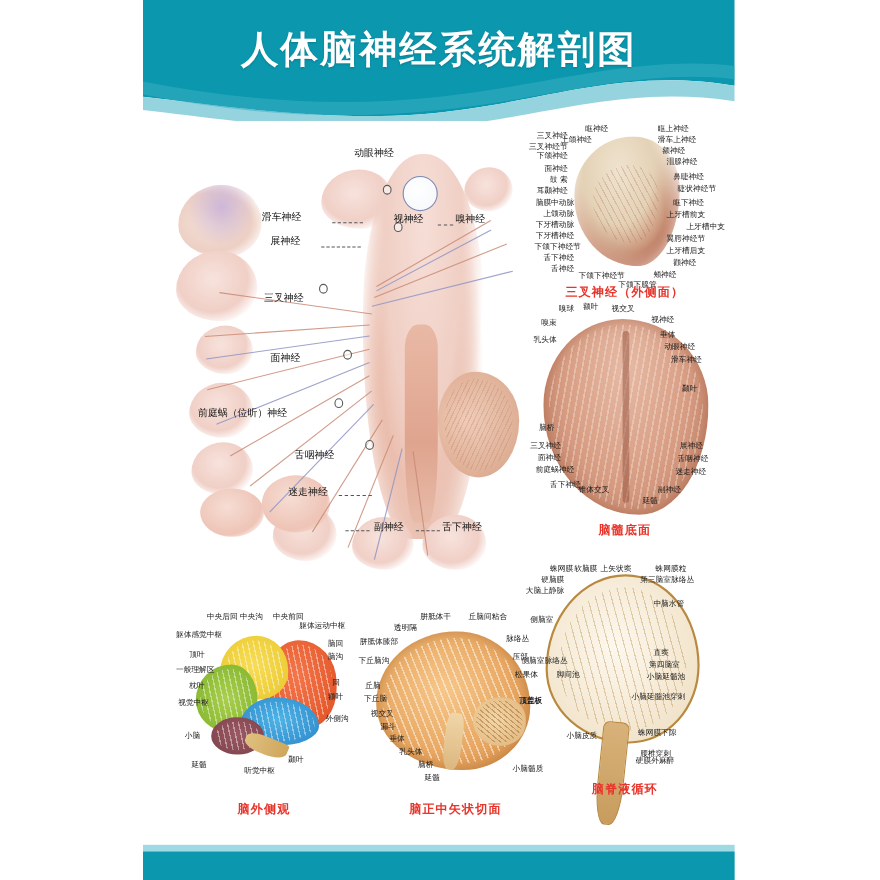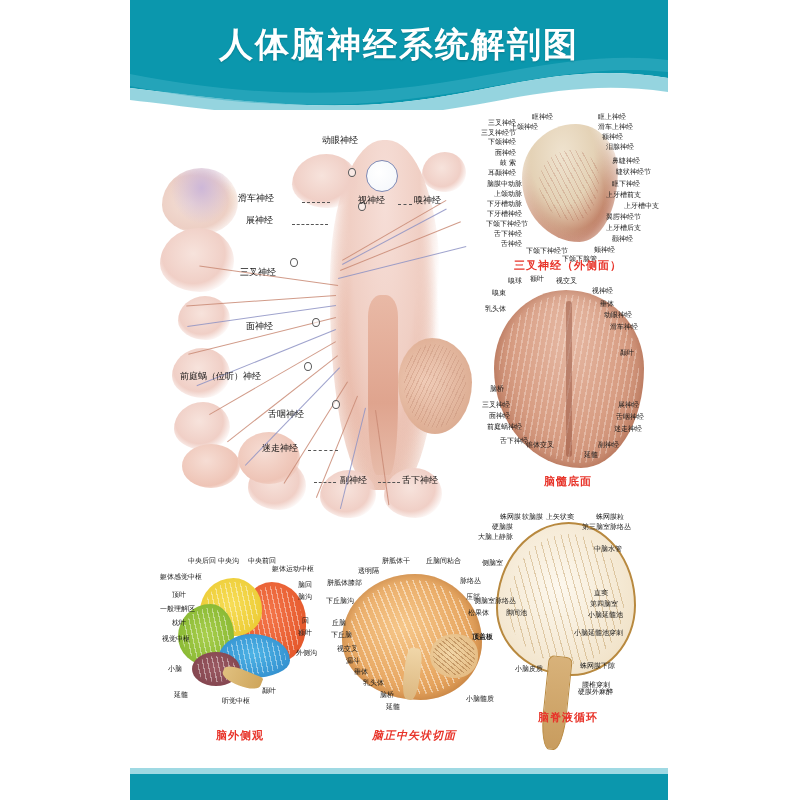--- a/index.html
+++ b/index.html
@@ -432,21 +432,21 @@
     <div class="lbl r" style="left:52px;top:148px;width:22px;">延髓</div>
 
     <div class="lbl" style="left:156px;top:4px;">侧脑室</div>
     <div class="lbl" style="left:134px;top:22px;">脉络丛</div>
     <div class="lbl" style="left:140px;top:38px;">压部</div>
     <div class="lbl" style="left:142px;top:54px;">松果体</div>
     <div class="lbl" style="left:146px;top:78px;font-weight:bold;">顶盖板</div>
     <div class="lbl" style="left:144px;top:110px;margin-left:45px;">小脑皮质</div>
     <div class="lbl" style="left:140px;top:140px;">小脑髓质</div>
 
-    <div class="panel-caption" style="top:172px;font-style:italic;">脑正中矢状切面</div>
+    <div class="panel-caption" style="top:172px;">脑正中矢状切面</div>
   </div>
 
   <div class="footer">
     <div class="lite"></div>
     <div class="dark"></div>
   </div>
 
 </div>
 
 </body></html>

